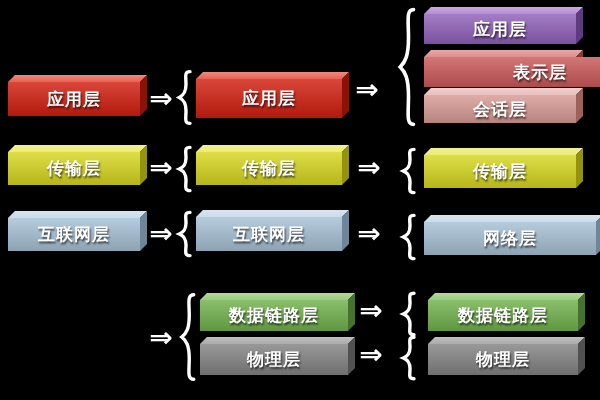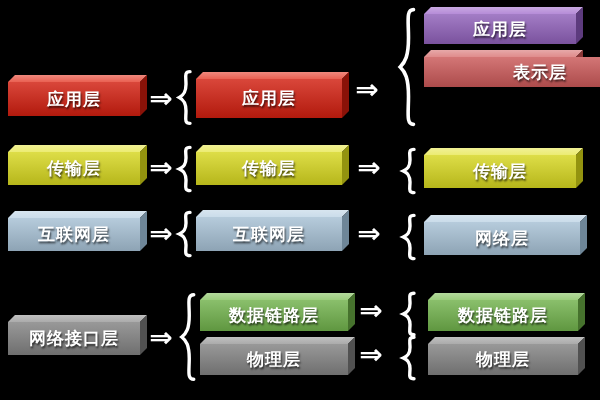--- a/index.html
+++ b/index.html
@@ -54,27 +54,20 @@
       <span class="label">传输层</span>
     </div>
   </div>
   <div class="box" style="left:8px;top:218px;width:132px;height:33px">
     <div class="face top" style="background-color: rgb(202, 220, 234);"></div>
     <div class="face side" style="background-color: rgb(110, 134, 152);"></div>
     <div class="face front" style="background-color: rgb(166, 192, 212);">
       <span class="label">互联网层</span>
     </div>
   </div>
-  <div class="box" style="left:8px;top:322px;width:132px;height:33px">
-    <div class="face top" style="background-color: rgb(171, 171, 171);"></div>
-    <div class="face side" style="background-color: rgb(81, 81, 81);"></div>
-    <div class="face front" style="background-color: rgb(130, 130, 130);">
-      <span class="label">网络接口层</span>
-    </div>
-  </div>
 
   <div class="box" style="left:196px;top:79px;width:146px;height:39px">
     <div class="face top" style="background-color: rgb(234, 97, 82);"></div>
     <div class="face side" style="background-color: rgb(138, 18, 8);"></div>
     <div class="face front" style="background-color: rgb(209, 30, 15);">
       <span class="label">应用层</span>
     </div>
   </div>
   <div class="box" style="left:196px;top:152px;width:146px;height:33px">
     <div class="face top" style="background-color: rgb(236, 236, 114);"></div>
@@ -112,28 +105,35 @@
       <span class="label">应用层</span>
     </div>
   </div>
   <div class="box" style="left:424px;top:57px;width:152px;height:30px">
     <div class="face top" style="background-color: rgb(223, 140, 140);"></div>
     <div class="face side" style="background-color: rgb(139, 54, 54);"></div>
     <div class="face front" style="background-color: rgb(202, 88, 88); padding-left: 40px;">
       <span class="label">表示层</span>
     </div>
   </div>
+  <div class="box" style="left:424px;top:95px;width:152px;height:28px">
+    <div class="face top" style="background-color: rgb(233, 191, 187);"></div>
+    <div class="face side" style="background-color: rgb(155, 97, 91);"></div>
+    <div class="face front" style="background-color: rgb(216, 154, 148);">
+      <span class="label">会话层</span>
+    </div>
+  </div>
   <div class="box" style="left:424px;top:155px;width:152px;height:33px">
     <div class="face top" style="background-color: rgb(236, 236, 114);"></div>
     <div class="face side" style="background-color: rgb(147, 147, 15);"></div>
     <div class="face front" style="background-color: rgb(214, 214, 31);">
       <span class="label">传输层</span>
     </div>
   </div>
-  <div class="box" style="left:424px;top:222px;width:156px;height:33px">
+  <div class="box" style="left:424px;top:222px;width:172px;height:33px">
     <div class="face top" style="background-color: rgb(202, 220, 234);"></div>
     <div class="face side" style="background-color: rgb(110, 134, 152);"></div>
     <div class="face front" style="background-color: rgb(166, 192, 212);">
       <span class="label">网络层</span>
     </div>
   </div>
   <div class="box" style="left:428px;top:300px;width:150px;height:31px">
     <div class="face top" style="background-color: rgb(155, 205, 124);"></div>
     <div class="face side" style="background-color: rgb(70, 114, 45);"></div>
     <div class="face front" style="background-color: rgb(112, 177, 75);">

